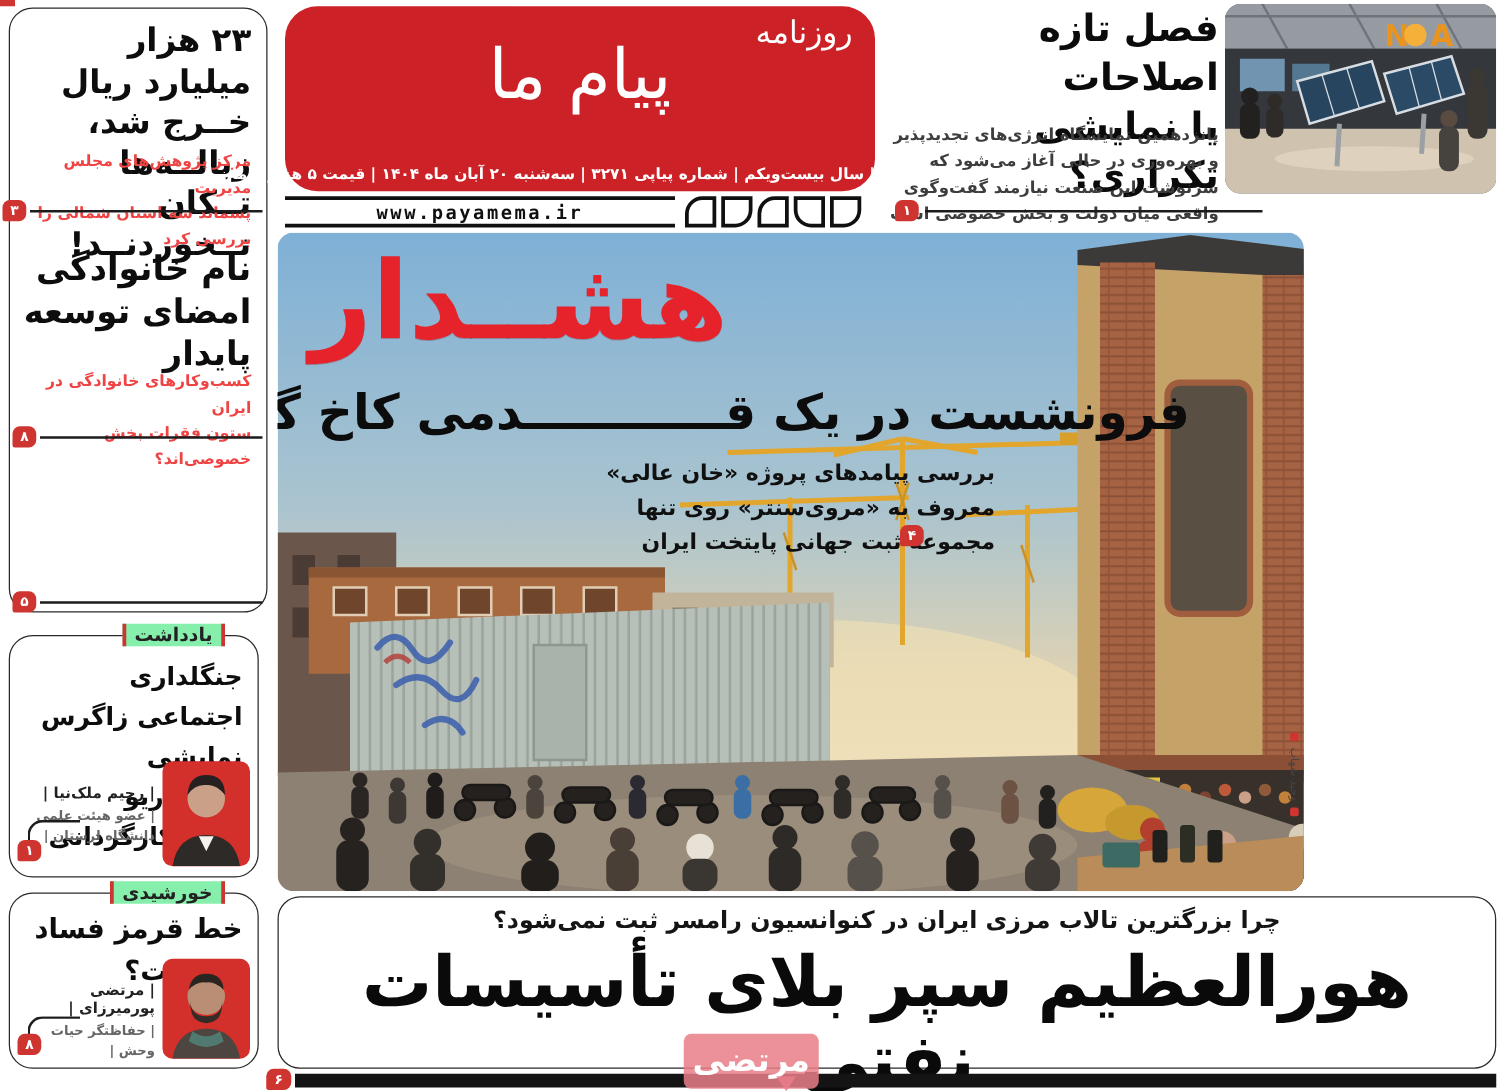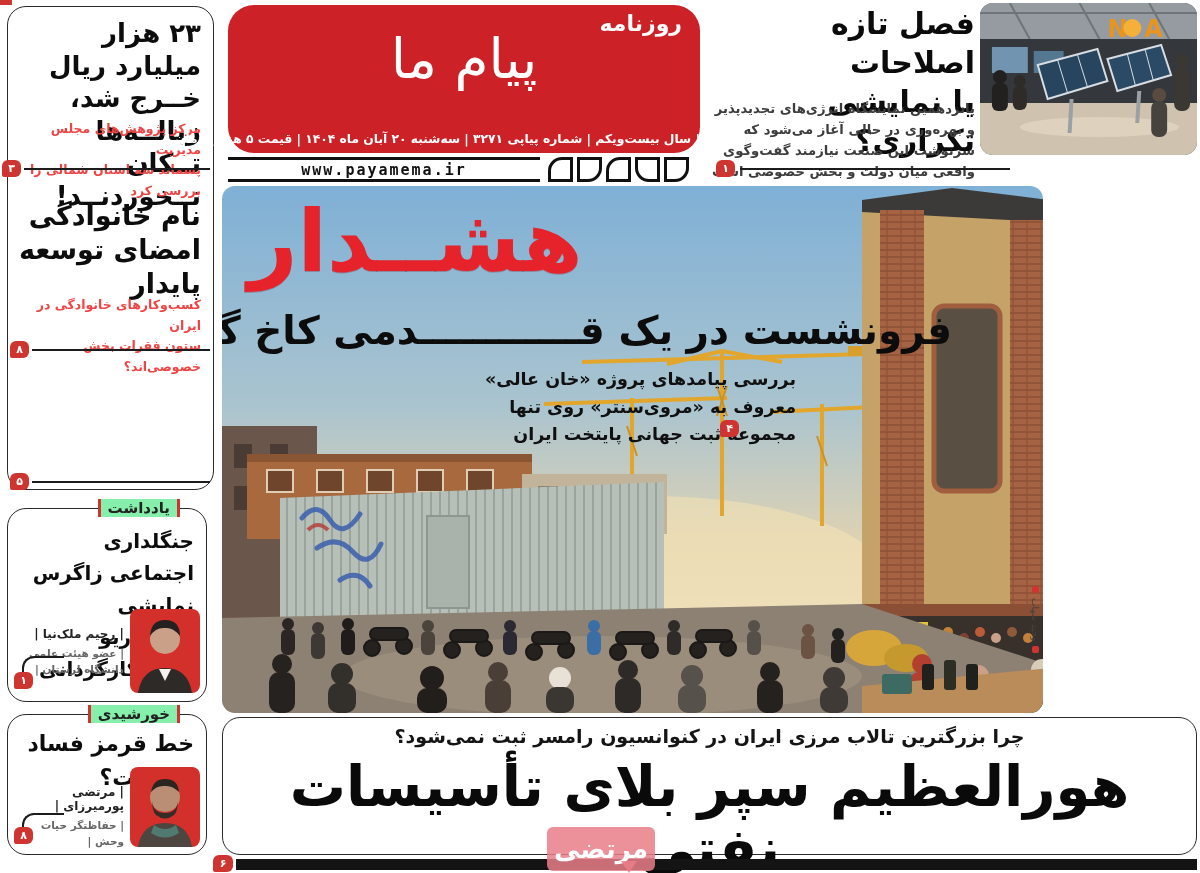--- a/index.html
+++ b/index.html
@@ -15,21 +15,21 @@
   .badge{background:#cf3530;color:#fff;font-size:11px;font-weight:bold;width:19px;height:17px;
          border-radius:6px 6px 6px 2px;display:flex;align-items:center;justify-content:center;z-index:4;}
   .rule{border-bottom:2px solid #1c1c1c;height:0;}
   .sec-label{background:#86efac;font-size:15px;font-weight:bold;padding:0 7px;color:#222;
              border-left:3px solid #cf3530;border-right:3px solid #cf3530;line-height:18px;}
   .author{font-size:12px;font-weight:bold;color:#222;text-align:right;}
   .role{font-size:10.5px;color:#666;text-align:right;line-height:1.5;margin-top:5px;font-weight:bold;}
   .portrait{background:#d32f2b;border-radius:8px;overflow:hidden;}
   
   .mast{background:#cb2127;border-radius:26px;color:#fff;}
-  .mast-kicker{font-size:22px;font-weight:bold;}
+  .mast-kicker{font-size:25px;font-weight:normal;}
   .mast-logo{font-size:55px;font-weight:normal;line-height:1.05;letter-spacing:-2px;}
   .mast-date{font-size:12.3px;font-weight:bold;white-space:nowrap;}
   .wwwbar{border-top:3px solid #101010;border-bottom:3px solid #101010;display:flex;align-items:center;justify-content:center;}
   .wwwtxt{font-family:"DejaVu Sans Mono",monospace;font-size:15px;font-weight:bold;letter-spacing:2px;color:#101010;}
   .mark{width:25px;height:25px;border:3px solid #101010;background:#fff;}
   
   .lead-title{font-size:30px;font-weight:bold;line-height:1.3;text-align:right;color:#0b0b0b;}
   .lead-sum{font-size:13.2px;line-height:1.6;text-align:right;color:#3d3d3d;font-weight:bold;}
   .photo-frame{border-radius:13px;overflow:hidden;}
   

